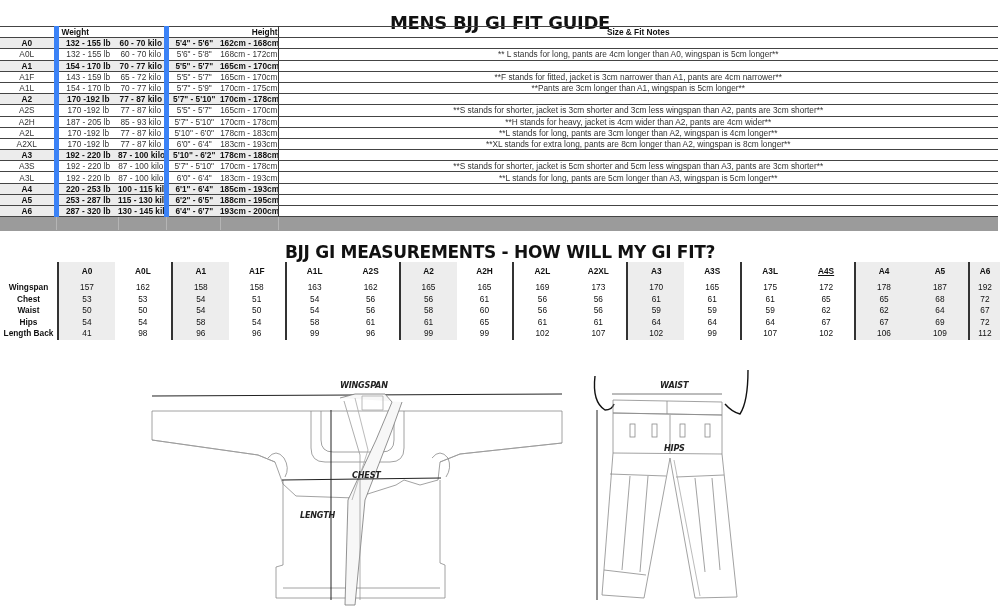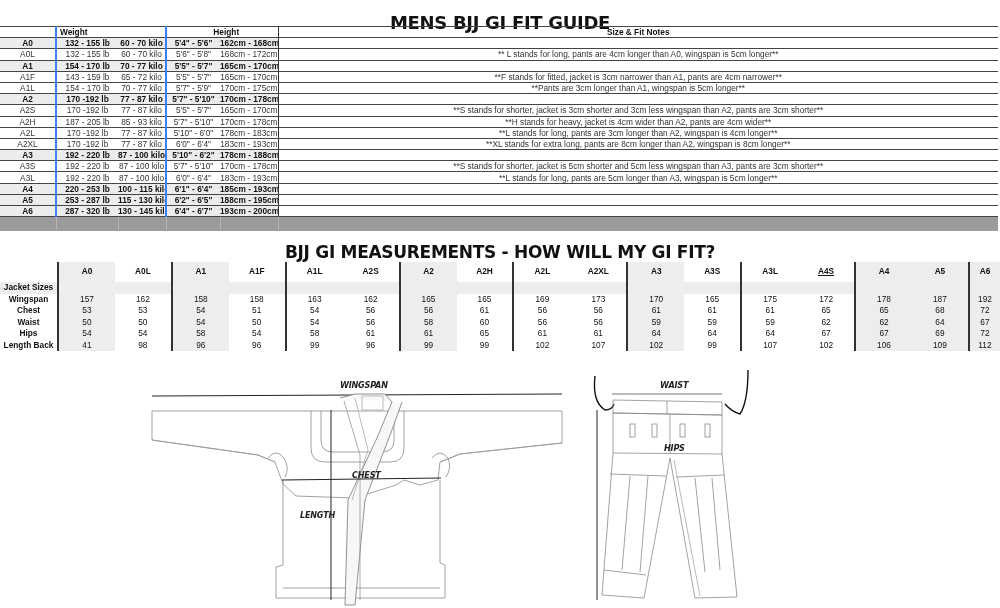--- a/index.html
+++ b/index.html
@@ -8,21 +8,21 @@
   .title { position:absolute; left:0; width:1000px; text-align:center; font-family:"DejaVu Sans", sans-serif; font-weight:bold; letter-spacing:-0.3px; color:#111; }
   #t1 { top:12px; font-size:18px; }
   #t2 { top:242px; font-size:17px;text-align:center; }
 
   
   .fit { position:absolute; left:0; top:26px; width:998px; border-collapse:collapse; table-layout:fixed; font-size:8.3px; }
   .fit td { height:10.2px; padding:0; line-height:10px; border-bottom:1px solid #444; white-space:nowrap; overflow:hidden; }
   .fit tr.hdr td { font-weight:bold; border-top:1px solid #444; }
   .fit td.size { text-align:center; }
   .fit td.c { text-align:center; }
-  .fit td.bl { border-left:2px solid #3b82f6;margin-left:24px; }
+  .fit td.bl { border-left:5px solid #3b82f6;margin-left:24px; }
   .fit td.br { border-right:1px solid #333; }
   .fit td.note { text-align:center; }
   .fit tr.main td.size, .fit tr.main td.v { background:#ececec; font-weight:bold; }
   .fit tr.sub td { color:#333; }
   .fit tr.hdr td.note { font-weight:bold; }
   .fit tr.gray td { background:#9b9b9b; height:13px; border-bottom:1px solid #9b9b9b; }
   .fit tr.gray td.sep { border-left:1px solid #b5b5b5; }
 
   
   .meas { position:absolute; left:0; top:262px; border-collapse:collapse; table-layout:fixed; font-size:8.3px; }
@@ -49,21 +49,21 @@
       <col style="width:62px">
       <col style="width:48px">
       <col style="width:54px">
       <col style="width:58px">
       <col style="width:720px">
   </colgroup>
   <tbody id="fit-body">
     <tr class="hdr">
       <td></td>
       <td class="bl" colspan="2" style="text-align:left;padding-left:3px">Weight</td>
-      <td class="bl br" colspan="2" style="text-align:center;padding-left:8px">Height</td>
+      <td class="bl br" colspan="2" style="text-align:right;padding-left:8px">Height</td>
       <td class="note">Size &amp; Fit Notes</td>
     </tr>
   <tr class="main">
         <td class="size">A0</td>
         <td class="c v bl">132 - 155 lb</td>
         <td class="c v">60 - 70 kilo</td>
         <td class="c v bl">5'4" - 5'6"</td>
         <td class="c v br">162cm - 168cm</td>
         <td class="note"></td>
       </tr>
@@ -215,40 +215,20 @@
         <td class="div" style="width: 56px;">A2L</td>
         <td class="" style="width: 56px;">A2XL</td>
         <td class="shade div" style="width: 56px;">A3</td>
         <td class="" style="width: 56px;">A3S</td>
         <td class="div" style="width: 56px;">A3L</td>
         <td class="" style="width: 56px; text-decoration: underline;">A4S</td>
         <td class="shade div" style="width: 56px;">A4</td>
         <td class="shade" style="width: 56px;">A5</td>
         <td class="shade div" style="width: 30px;">A6</td>
       </tr>
-      <tr class="section">
-        <td class="lbl">Jacket Sizes</td>
-        <td class="shade div"></td>
-        <td class="" style="background: rgb(237, 237, 237);"></td>
-        <td class="shade div"></td>
-        <td class="" style="background: rgb(237, 237, 237);"></td>
-        <td class="div"></td>
-        <td class="" style="background: rgb(237, 237, 237);"></td>
-        <td class="shade div"></td>
-        <td class="" style="background: rgb(237, 237, 237);"></td>
-        <td class="div"></td>
-        <td class="" style="background: rgb(237, 237, 237);"></td>
-        <td class="shade div"></td>
-        <td class="" style="background: rgb(237, 237, 237);"></td>
-        <td class="div"></td>
-        <td class="" style="background: rgb(237, 237, 237);"></td>
-        <td class="shade div"></td>
-        <td class="shade"></td>
-        <td class="shade div"></td>
-      </tr>
       <tr>
         <td class="lbl">Wingspan</td>
         <td class="shade div">157</td>
         <td class="">162</td>
         <td class="shade div">158</td>
         <td class="">158</td>
         <td class="div">163</td>
         <td class="">162</td>
         <td class="shade div">165</td>
         <td class="">165</td>

